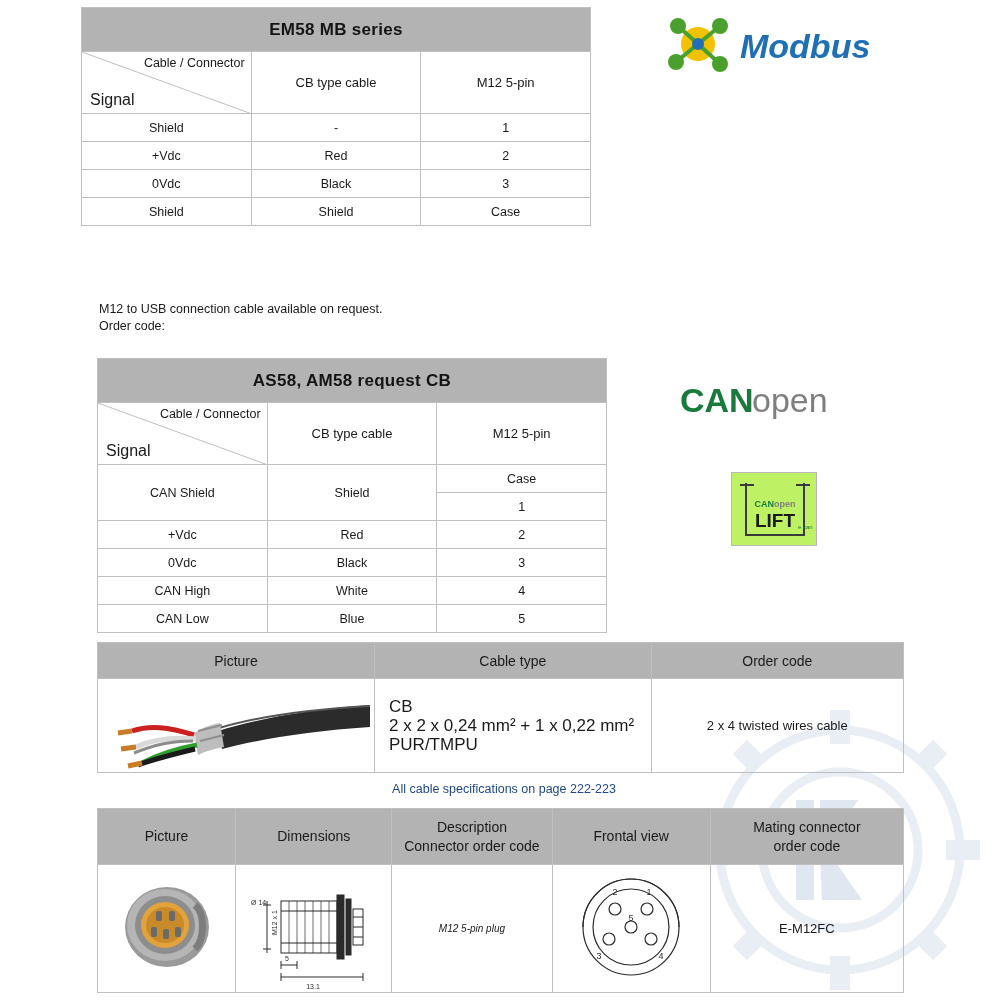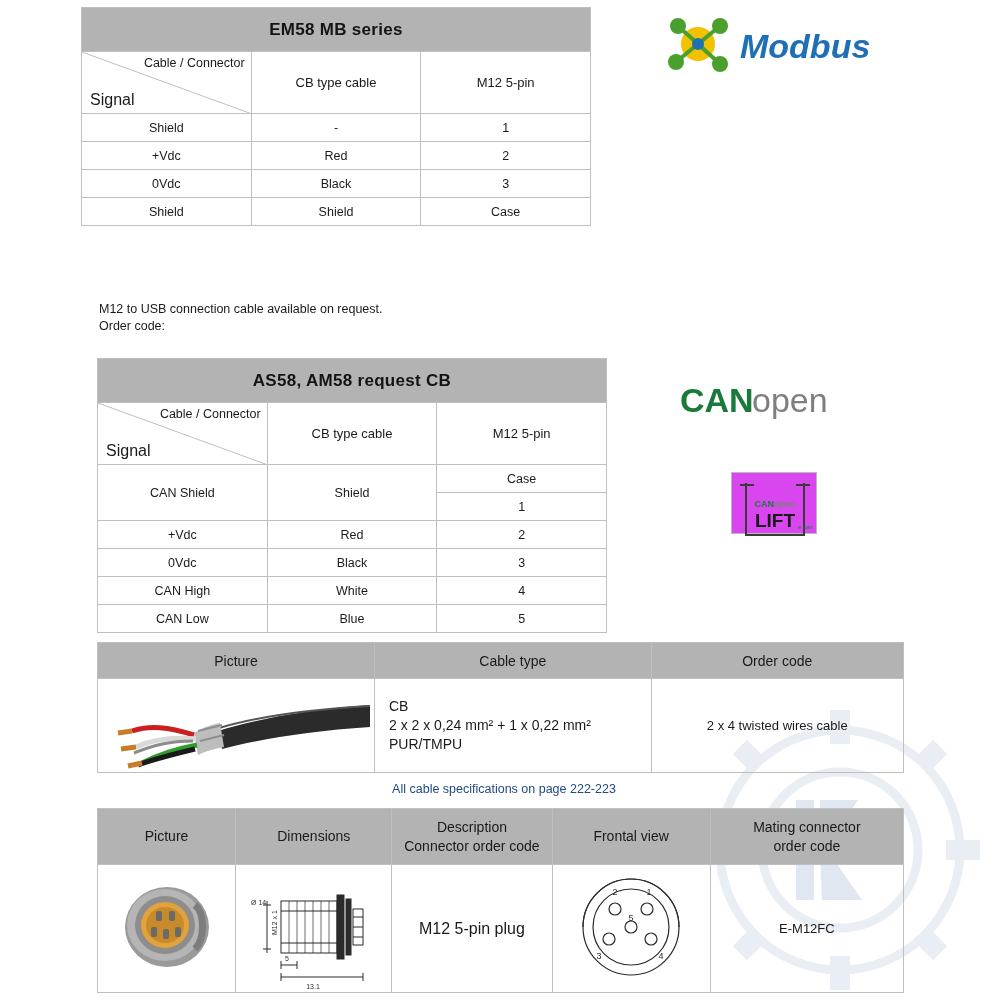--- a/index.html
+++ b/index.html
@@ -72,38 +72,38 @@
   
   .cable-tbl { position:absolute; border-collapse:collapse; font-size:12.5px; }
   .cable-tbl td {
     border:1px solid #bfbfbf;
     vertical-align:middle;
     color:#1a1a1a;
   }
   .cable-tbl .hd {
     background:#b3b3b3; text-align:center; height:36px; font-size:14px;
   }
-  .cable-desc { padding:10px 14px; line-height:19px; font-size:14px; }
+  .cable-desc { padding:10px 14px; line-height:19px; font-size:17px; }
   .cable-order { text-align:center; font-size:13px; }
   .spec-line {
     position:absolute; width:100%; text-align:center;
     font-size:12.5px; color:#204a87;
   }
   
   .conn-tbl { position:absolute; border-collapse:collapse; font-size:12.5px; }
   .conn-tbl td {
     border:1px solid #bfbfbf; text-align:center; vertical-align:middle; color:#1a1a1a;
   }
   .conn-tbl .hd { background:#b3b3b3; height:56px; font-size:14px; line-height:19px; }
   
   .modbus-logo { position:absolute; left:668px; top:14px; width:230px; height:62px; }
   .canopen-logo { position:absolute; left:680px; top:378px; width:200px; height:44px; }
   .lift-logo {
-    position:absolute; left:731px; top:472px; width:86px; height:62px;
-    border:1px solid #b9b9b9; background:#d946ef;
+    position:absolute; left:731px; top:472px; width:86px; height:74px;
+    border:1px solid #b9b9b9; background:#bef264;
   }
 </style>
 </head>
 <body>
 
 <svg class="watermark" viewBox="0 0 340 340">
   <g fill="none" stroke="#b9c6dd" stroke-width="9">
     <circle cx="170" cy="170" r="120"></circle>
     <circle cx="170" cy="170" r="78"></circle>
   </g>
@@ -364,21 +364,21 @@
           <line x1="44" y1="108" x2="44" y2="116"></line>
           <line x1="126" y1="108" x2="126" y2="116"></line>
         </g>
         <text x="14" y="40" font-family="Liberation Sans, sans-serif" font-size="7" fill="#2b2b2b">Ø 14</text>
         <text x="40" y="70" font-family="Liberation Sans, sans-serif" font-size="7" fill="#2b2b2b" transform="rotate(-90 40 70)">M12 x 1</text>
         <text x="48" y="96" font-family="Liberation Sans, sans-serif" font-size="7" fill="#2b2b2b">5</text>
         <text x="76" y="124" font-family="Liberation Sans, sans-serif" font-size="7" fill="#2b2b2b" text-anchor="middle">13,1</text>
       </svg>
     </td>
 
-    <td style="font-size:16px;">M12 5-pin plug</td>
+    <td style="font-size:10px;font-style:italic;">M12 5-pin plug</td>
 
     <td style="padding:0;">
       <svg width="156" height="124" viewBox="0 0 156 124">
         <g stroke="#2b2b2b" fill="none" stroke-width="1.2">
           <circle cx="78" cy="62" r="48"></circle>
           <path d="M30 62 A48 48 0 0 1 126 62"></path>
           <circle cx="78" cy="62" r="38"></circle>
           <circle cx="62" cy="44" r="6"></circle>
           <circle cx="94" cy="44" r="6"></circle>
           <circle cx="56" cy="74" r="6"></circle>

